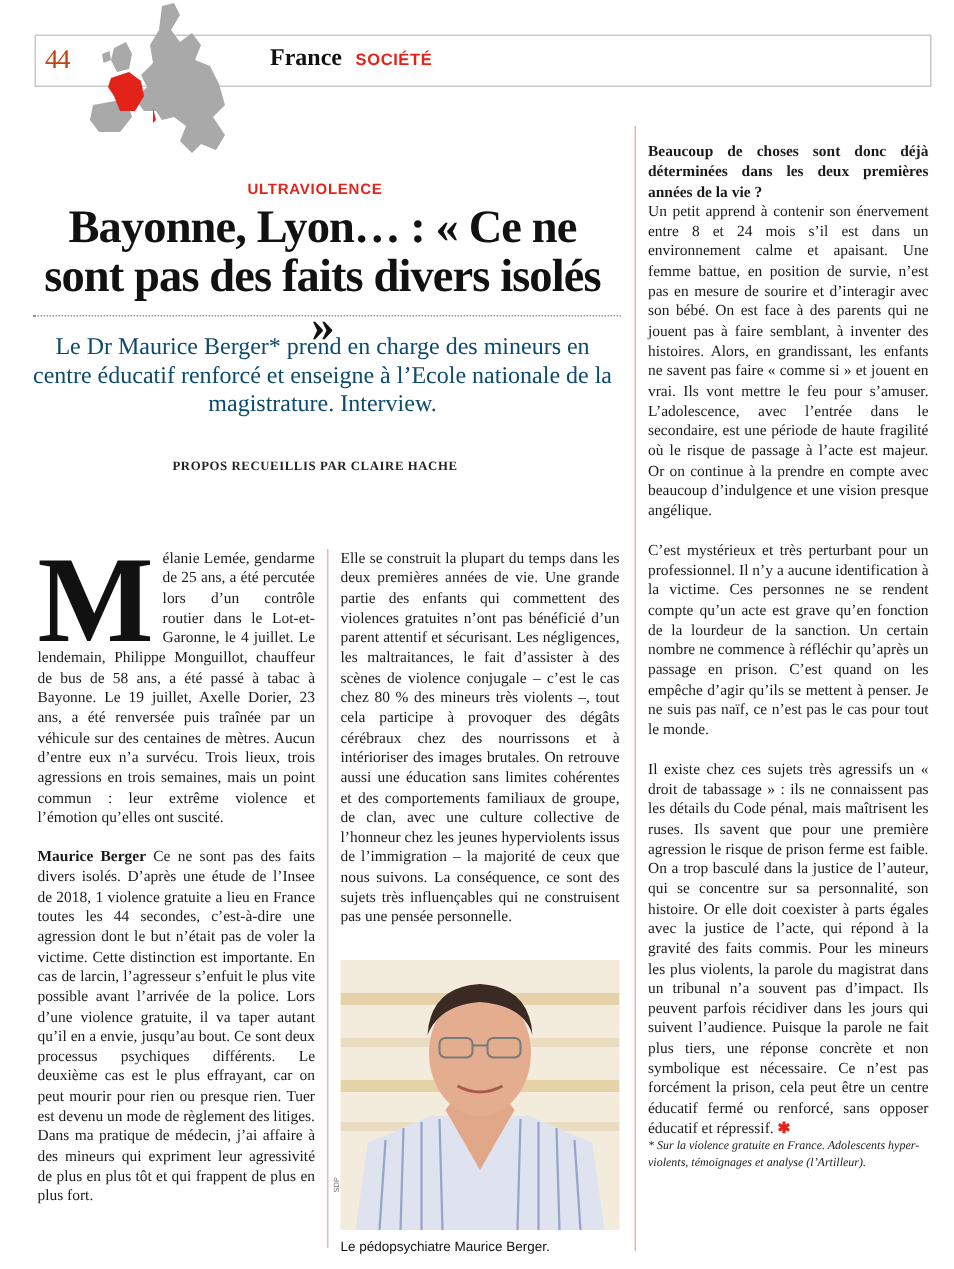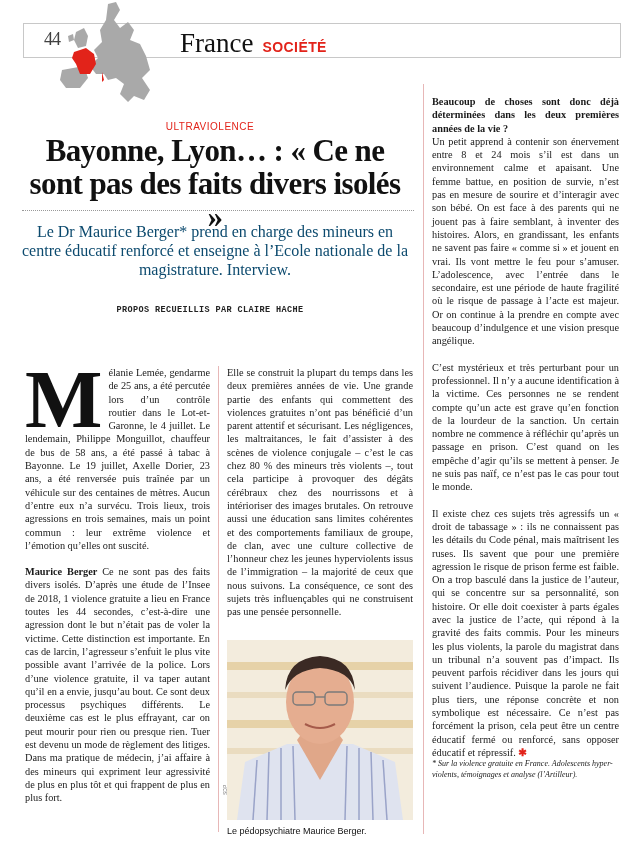--- a/index.html
+++ b/index.html
@@ -1,27 +1,27 @@
 <!DOCTYPE html>
 <html><head>
 <meta charset="utf-8">
 <style>
   html, body { margin:0; padding:0; background:#ffffff; }
   body { width:636px; height:846px; position:relative; overflow:hidden; font-family:"DejaVu Serif", serif; color:#1a1a1a; }
   .header-box { position:absolute; left:23px; top:23px; width:598px; height:35px; border:1px solid #c8c8c8; box-sizing:border-box; }
-  .page-num { position:absolute; left:30px; top:29px; font-family:"Liberation Serif", serif; font-size:18px; color:#404040; letter-spacing:-1px;margin-left:14px; }
+  .page-num { position:absolute; left:30px; top:29px; font-family:"Liberation Serif", serif; font-size:18px; color:#c2410c; letter-spacing:-1px; }
   .map { position:absolute; left:50px; top:0px; width:110px; height:110px; }
   .section { position:absolute; left:180px; top:28px; }
-  .section .name { font-family:"Liberation Serif", serif; font-weight:normal; font-size:27px; color:#111; }
-  .section .sub { font-family:"Liberation Sans", sans-serif; font-weight:bold; font-size:14px; color:#e2231a; margin-left:4px; letter-spacing:0.4px; }
-  .kicker { position:absolute; left:0; width:420px; top:121px; text-align:center; font-family:"Liberation Sans", sans-serif; font-weight:normal; font-size:10px; color:#e2231a; letter-spacing:0.5px; }
+  .section .name { font-family:"Liberation Serif", serif; font-weight:bold; font-size:16px; color:#111; }
+  .section .sub { font-family:"Liberation Sans", sans-serif; font-weight:bold; font-size:11px; color:#e2231a; margin-left:4px; letter-spacing:0.4px; }
+  .kicker { position:absolute; left:0; width:420px; top:121px; text-align:center; font-family:"Liberation Sans", sans-serif; font-weight:bold; font-size:10px; color:#e2231a; letter-spacing:0.5px; }
   .headline { position:absolute; left:20px; width:390px; top:134px; text-align:center; font-family:"Liberation Serif", serif; font-weight:bold; font-size:31px; line-height:33px; color:#111; letter-spacing:-0.6px; }
   .dotline { position:absolute; left:22px; width:392px; top:210px; border-top:1px dotted #999; }
   .standfirst { position:absolute; left:20px; width:390px; top:222px; text-align:center; font-family:"Liberation Serif", serif; font-size:16px; line-height:19px; color:#0c4a6e; }
-  .byline { position:absolute; left:0; width:420px; top:305px; text-align:center; font-family:Liberation Mono, monospace; font-weight:bold; font-size:8.5px; letter-spacing:0.4px; color:#222; }
+  .byline { position:absolute; left:0; width:420px; top:305px; text-align:center; font-family:Liberation Serif, serif; font-weight:bold; font-size:8.5px; letter-spacing:0.4px; color:#222; }
   .col { position:absolute; font-family:"Liberation Serif", serif; font-size:10.3px; line-height:13.3px; text-align:justify; color:#1a1a1a; }
   .col p { margin:0; }
   .col .q { font-weight:bold; margin-top:11px; }
   .col .gap { height:13px; }
   .col1 { left:25px; top:366px; width:185px; }
   .col2 { left:227px; top:366px; width:186px; }
   .col3 { left:432px; top:84px; width:187px; }
   .vline { position:absolute; width:1px; background:#e7b7b7; }
   .dropcap { float:left; font-family:"Liberation Serif", serif; font-weight:bold; font-size:82px; line-height:64px; margin:2px 6px 0 0; color:#111; }
   .photo { position:absolute; left:227px; top:640px; width:186px; height:180px; overflow:hidden; background:#f1ead9; }

